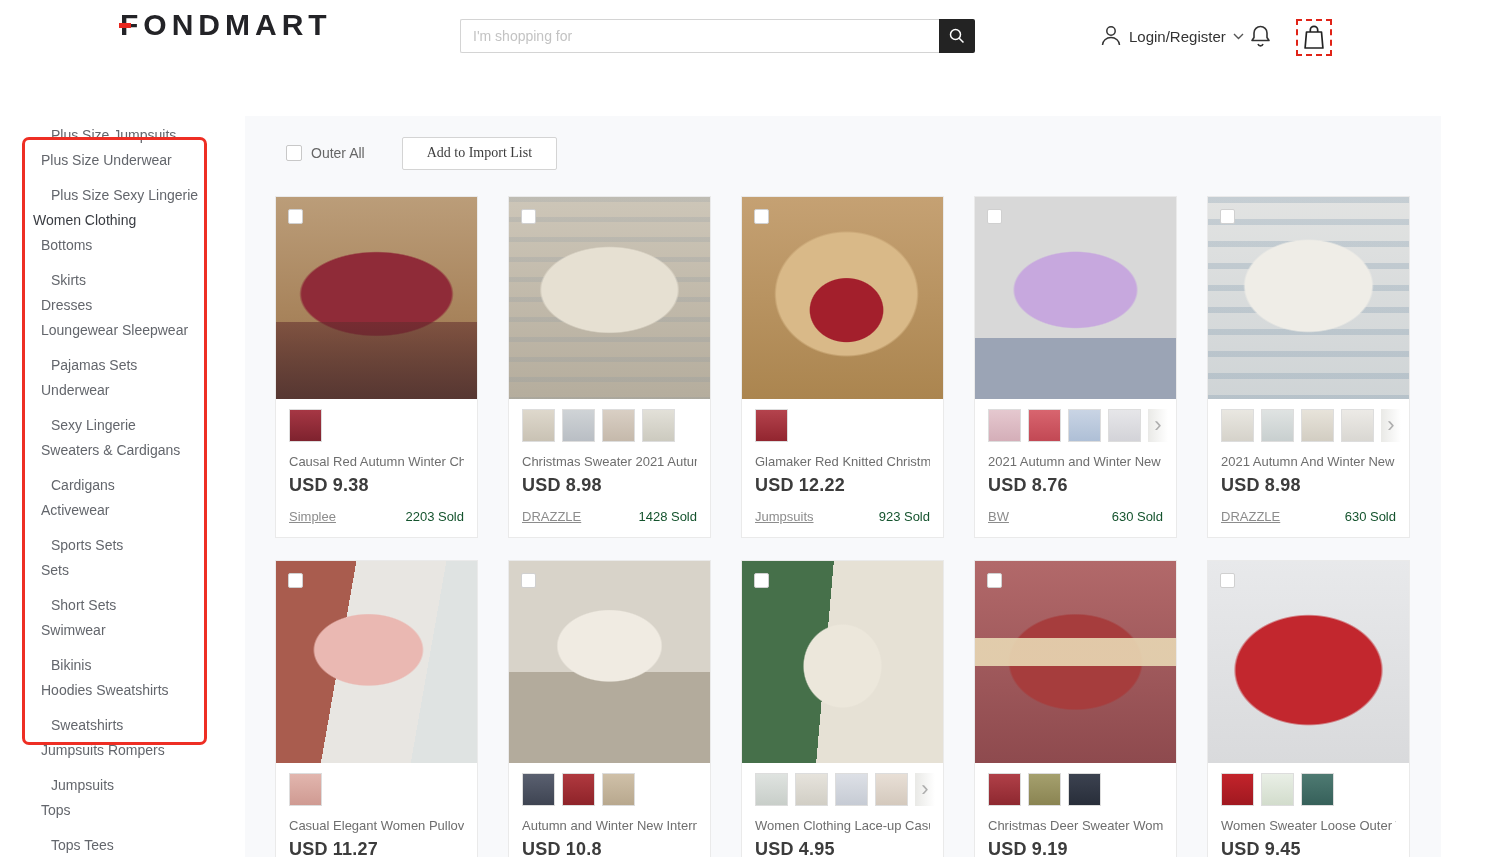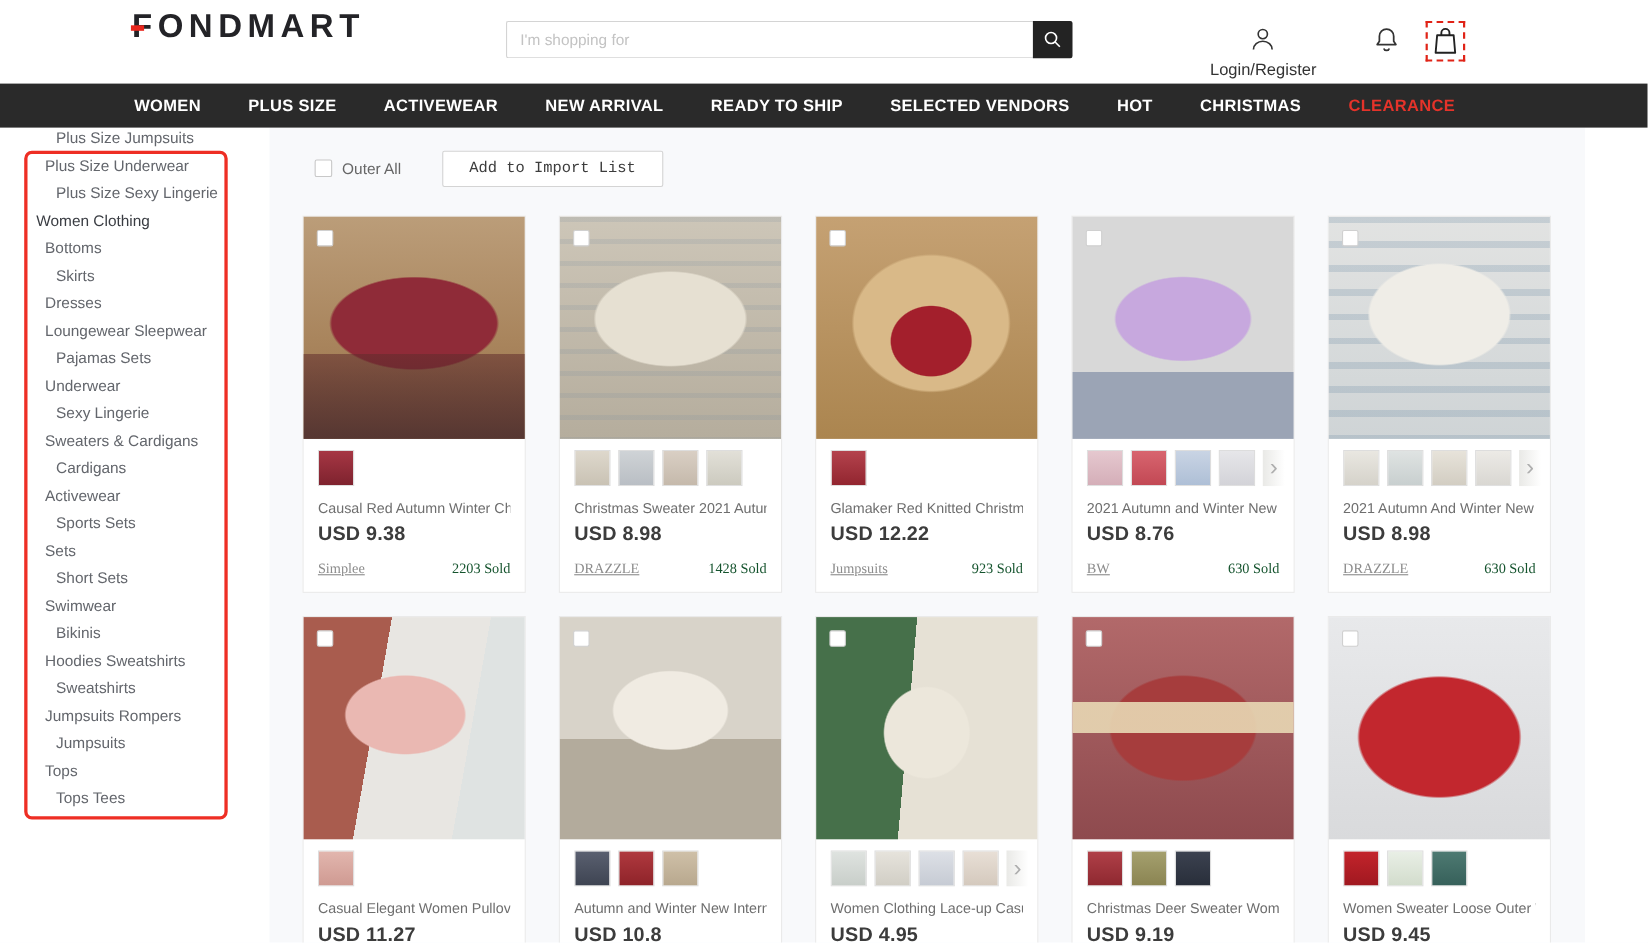--- a/index.html
+++ b/index.html
@@ -11,61 +11,61 @@
   .logo { position:absolute; left:120px; top:8px; width:200px; }
   .logo-text { position:relative; font-size:30px; font-weight:800; letter-spacing:5px; color:#232327; line-height:34px; }
   .logo-dash { position:absolute; left:-1px; top:15px; width:12px; height:5px; background:#e8261d; }
   .logo-tag { font-size:13px; color:#555; margin-top:3px; letter-spacing:.2px; }
 
   .search { position:absolute; left:460px; top:19px; width:515px; height:34px; display:flex; }
   .search input { flex:1; height:34px; border:1px solid #d4d4d4; border-right:none; padding:5px 12px; font-size:14px; color:#333; outline:none; border-radius:2px 0 0 2px; }
   .search input::placeholder { color:#c3c3c3; }
   .search-btn { width:36px; height:34px; background:#232323; border:none; display:flex; align-items:center; justify-content:center; cursor:pointer; border-radius:0 2px 2px 0; }
 
-  .account { position:absolute; left:1100px; top:24px; display:flex; align-items:center; gap:7px; cursor:pointer;flex-direction:column; }
+  .account { position:absolute; left:1100px; top:24px; display:flex; align-items:center; gap:7px; cursor:pointer; }
   .account-label { font-size:15px; color:#333; }
   .bell-wrap { position:absolute; left:1249px; top:24px; cursor:pointer; }
   .bag-wrap { position:absolute; left:1296px; top:19px; padding:3px 4px; border:2px dashed #e02317; cursor:pointer; }
 
   
   .nav { position:absolute; left:0; top:76px; width:1498px; height:40px; background:#2a2a2a; display:flex; align-items:center; gap:43px; padding-left:122px; z-index:3; }
   .nav-item { font-size:15px; font-weight:700; color:#fff; letter-spacing:.3px; cursor:pointer; white-space:nowrap; }
   .nav-item.hl { color:#e5332a; }
 
   
   .main-bg { position:absolute; left:245px; top:116px; width:1196px; height:741px; background:#f8f9fb; }
 
   
   .sidebar { position:absolute; left:33px; top:113px; width:200px; z-index:2; }
   .side-item { font-size:14px; line-height:25px; height:25px; color:#63666c; cursor:pointer; white-space:nowrap; }
   .side-item.lvl0 { color:#393c42; padding-left:0; }
   .side-item.lvl1 { padding-left:8px; }
-  .side-item.lvl2 { padding-left:18px; }
+  .side-item.lvl2 { padding-left:18px;margin-top:10px; }
   .side-annotation { position:absolute; left:22px; top:137px; width:185px; height:608px; border:3px solid #ee2e24; border-radius:7px; pointer-events:none; z-index:6; }
 
   
   .toolbar { position:absolute; left:286px; top:136px; height:34px; display:flex; align-items:center; z-index:2; }
   .cbx { width:16px; height:16px; background:#fff; border:1px solid #c8c8c8; border-radius:2px; cursor:pointer; }
   .select-label { margin-left:9px; font-size:14px; color:#666; }
-  .import-btn { margin-left:37px; height:33px; padding:0 24px; background:#fff; border:1px solid #d4d4d4; border-radius:2px; font-size:14px; color:#3c3c3c; font-family:Liberation Mono, monospace; cursor:pointer; }
+  .import-btn { margin-left:37px; height:33px; padding:0 24px; background:#fff; border:1px solid #d4d4d4; border-radius:2px; font-size:14px; color:#3c3c3c; font-family:Liberation Serif, serif; cursor:pointer; }
 
   
   .row { position:absolute; left:275px; display:flex; gap:30px; z-index:2; }
   .row.r1 { top:196px; }
   .row.r2 { top:560px; }
   .card { width:203px; background:#fff; border:1px solid #eaeaea; }
   .card-img { position:relative; width:201px; height:202px; background:#ccc; cursor:pointer; }
   .card-check { position:absolute; left:12px; top:12px; width:15px; height:15px; background:#fff; border:1px solid #d0d0d0; border-radius:2px; cursor:pointer; }
   .thumbs { display:flex; gap:7px; margin:10px 0 0 13px; height:33px; overflow:hidden; }
   .thumb { width:33px; height:33px; border:1px solid #ddd; flex:0 0 auto; cursor:pointer; }
   .thumb-more { position:relative; width:20px; height:33px; flex:0 0 auto; color:#aeaeae; font-size:22px; line-height:31px; text-align:center; cursor:pointer;
                 background:linear-gradient(90deg, rgba(224,224,220,.7), rgba(255,255,255,1)); }
   .card-title { margin:12px 13px 0; font-size:13px; color:#6e6e6e; white-space:nowrap; overflow:hidden; cursor:pointer; }
   .card-price { margin:6px 13px 0; font-size:18px; font-weight:700; color:#3c3c3c; letter-spacing:.2px; }
-  .card-meta { margin:13px 13px 13px; display:flex; justify-content:space-between; align-items:flex-start;font-family:Liberation Serif, serif; }
+  .card-meta { margin:13px 13px 13px; display:flex; justify-content:space-between; align-items:flex-start; }
   .vendor { font-size:13px; color:#8c8c8c; text-decoration:underline; cursor:pointer; }
   .sold { font-size:13px; color:#14532d; }
 
   svg { display:block; }
 </style>
 </head>
 <body>
 
 <div class="page">
 
@@ -114,31 +114,20 @@
     <div class="bag-wrap">
       <span>
         <svg width="24" height="27" viewBox="0 0 24 27">
             <path d="M4.5 8 h15 l1.4 16 H3.1 z" fill="none" stroke="#222" stroke-width="1.7" stroke-linejoin="round"></path>
             <path d="M8.3 8 V6 a3.7 3.7 0 0 1 7.4 0 v2" fill="none" stroke="#222" stroke-width="1.7"></path>
           </svg>
       </span>
     </div>
   </div>
 
-  <div class="nav" id="nav">
-      <span class="nav-item">WOMEN</span>
-      <span class="nav-item">PLUS SIZE</span>
-      <span class="nav-item">ACTIVEWEAR</span>
-      <span class="nav-item">NEW ARRIVAL</span>
-      <span class="nav-item">READY TO SHIP</span>
-      <span class="nav-item">SELECTED VENDORS</span>
-      <span class="nav-item">HOT</span>
-      <span class="nav-item">CHRISTMAS</span>
-      <span class="nav-item hl">CLEARANCE</span>
-    </div>
 
   <div class="main-bg"></div>
 
   <div class="sidebar" id="sidebar">
       <div class="side-item lvl2">Plus Size Jumpsuits</div>
       <div class="side-item lvl1">Plus Size Underwear</div>
       <div class="side-item lvl2">Plus Size Sexy Lingerie</div>
       <div class="side-item lvl0">Women Clothing</div>
       <div class="side-item lvl1">Bottoms</div>
       <div class="side-item lvl2">Skirts</div>

